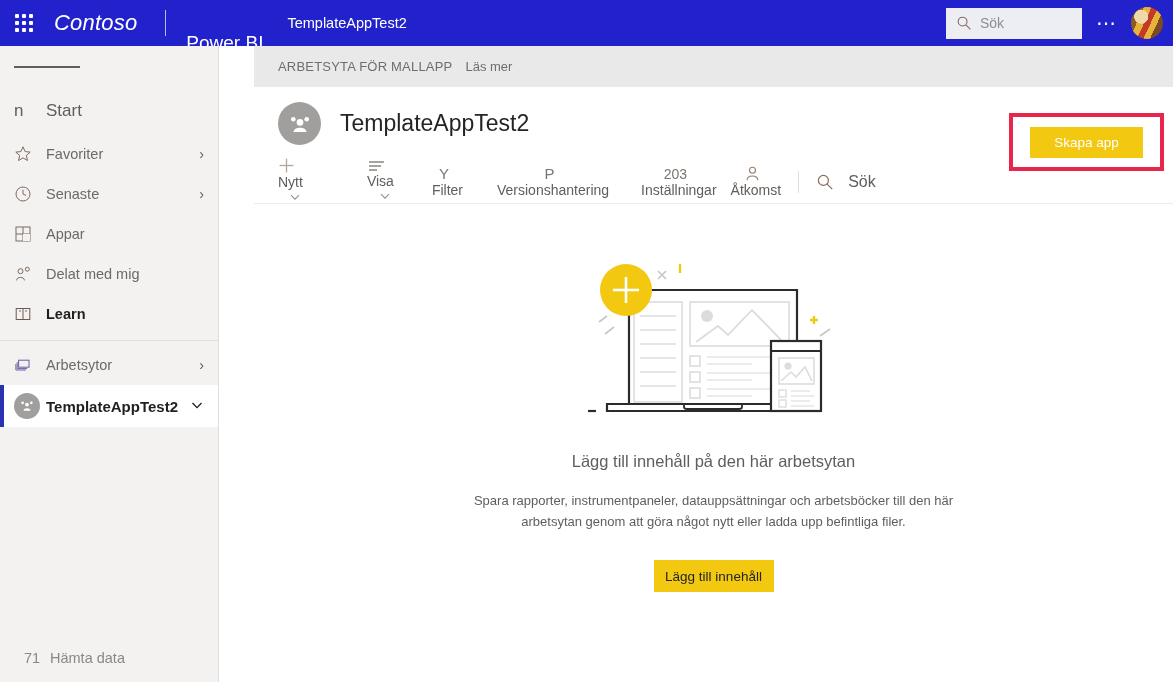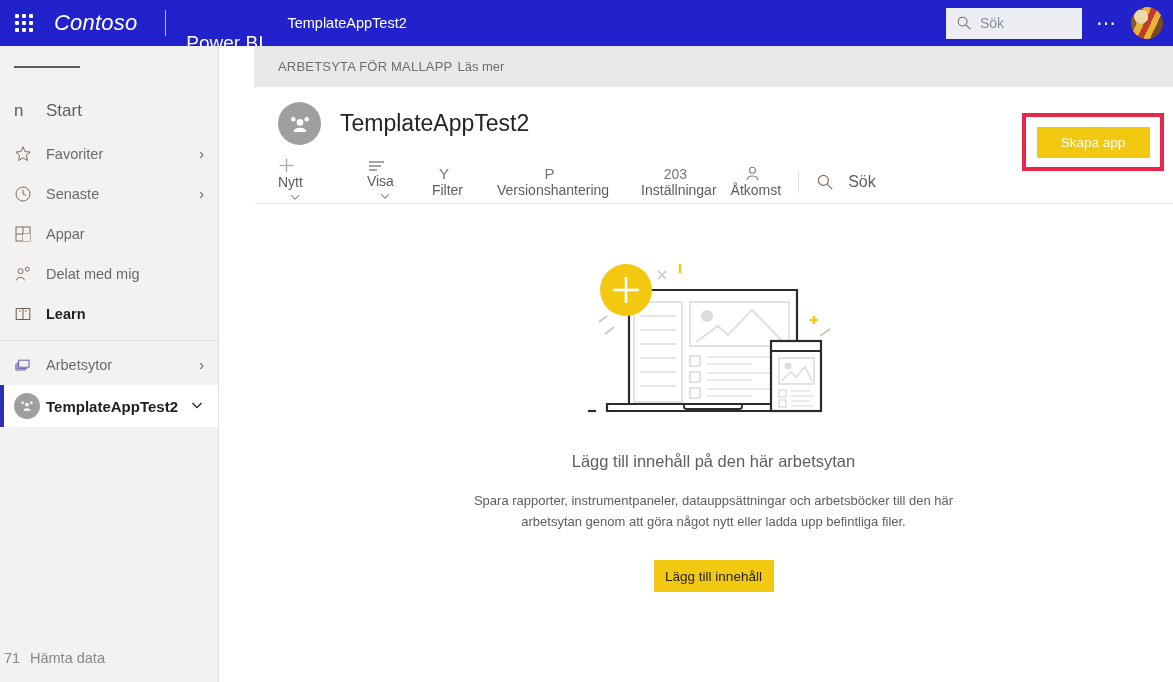--- a/index.html
+++ b/index.html
@@ -69,42 +69,42 @@
   .nav-item.selected::before {
     content: ""; position: absolute; left: 0; top: 0; width: 4px; height: 100%; background: #2b32b2;
   }
   .nav-item.selected .lbl { color: #201f1e; font-weight: 600; font-size: 15px; }
   .ws-avatar {
     width: 26px; height: 26px; border-radius: 50%; background: #a19f9d;
     display: flex; align-items: center; justify-content: center; flex: 0 0 26px;
   }
   .sidebar-footer {
     position: absolute; bottom: 0; left: 0; width: 100%; height: 48px;
-    display: flex; align-items: center; padding-left: 4px; cursor: pointer;
+    display: flex; align-items: center; padding-left: 24px; cursor: pointer;
   }
   .sidebar-footer .lbl { color: #8a8886; font-size: 14.5px; }
 
   
   .main { position: absolute; top: 46px; left: 219px; width: 954px; height: 636px; background: #fff; padding-left: 35px; }
   .banner {
     height: 41px; background: #e9e9e9; display: flex; align-items: center;
     padding-left: 24px; color: #6e6e6e; font-size: 13px; white-space: nowrap;
   }
   .banner .bold { letter-spacing: .2px; }
-  .banner .link { margin-left: 5px; }
+  .banner .link { margin-left: 13px; }
 
   .ws-header { height: 73px; display: flex; align-items: center; padding: 0 0 0 24px; position: relative; }
   .ws-big-avatar {
     width: 43px; height: 43px; border-radius: 50%; background: #a19f9d;
     display: flex; align-items: center; justify-content: center; flex: 0 0 43px;
   }
   .ws-title { font-size: 23px; color: #252423; margin-left: 19px; font-weight: 400; }
 
   .hl-box {
-    position: absolute; right: 9px; top: 26px; width: 142px; height: 58px;
+    position: absolute; right: 9px; top: 26px; width: 155px; height: 58px;
     border: 4px solid #e8254a; background: #fff; display: flex; align-items: center; justify-content: center;
   }
   .btn-create {
     width: 113px; height: 31px; background: #f2c811; border: 0; color: #fff;
     font-size: 13.5px; font-family: "Liberation Sans", sans-serif; cursor: pointer;
   }
 
   .toolbar {
     height: 44px; display: flex; align-items: center; padding-left: 24px;
     border-bottom: 1px solid #edebe9; color: #605e5c; font-size: 14px;

